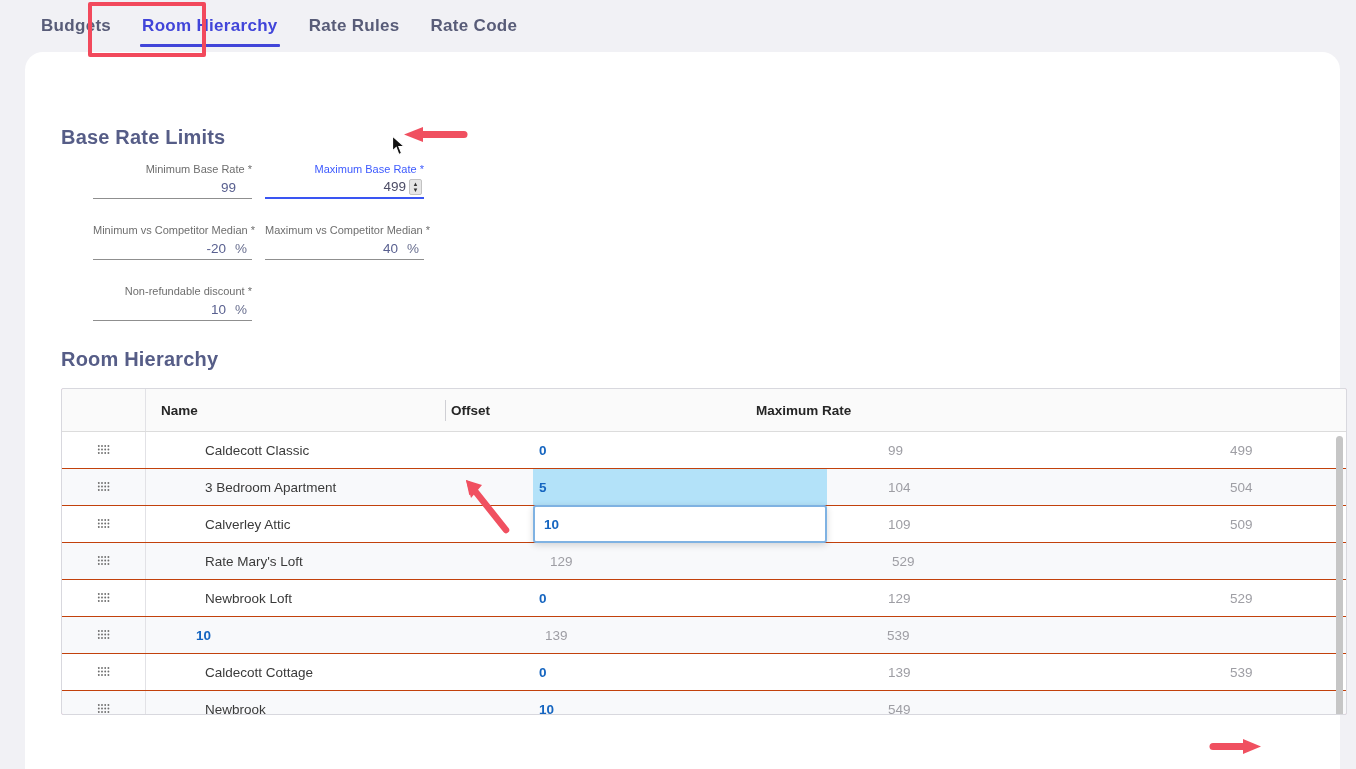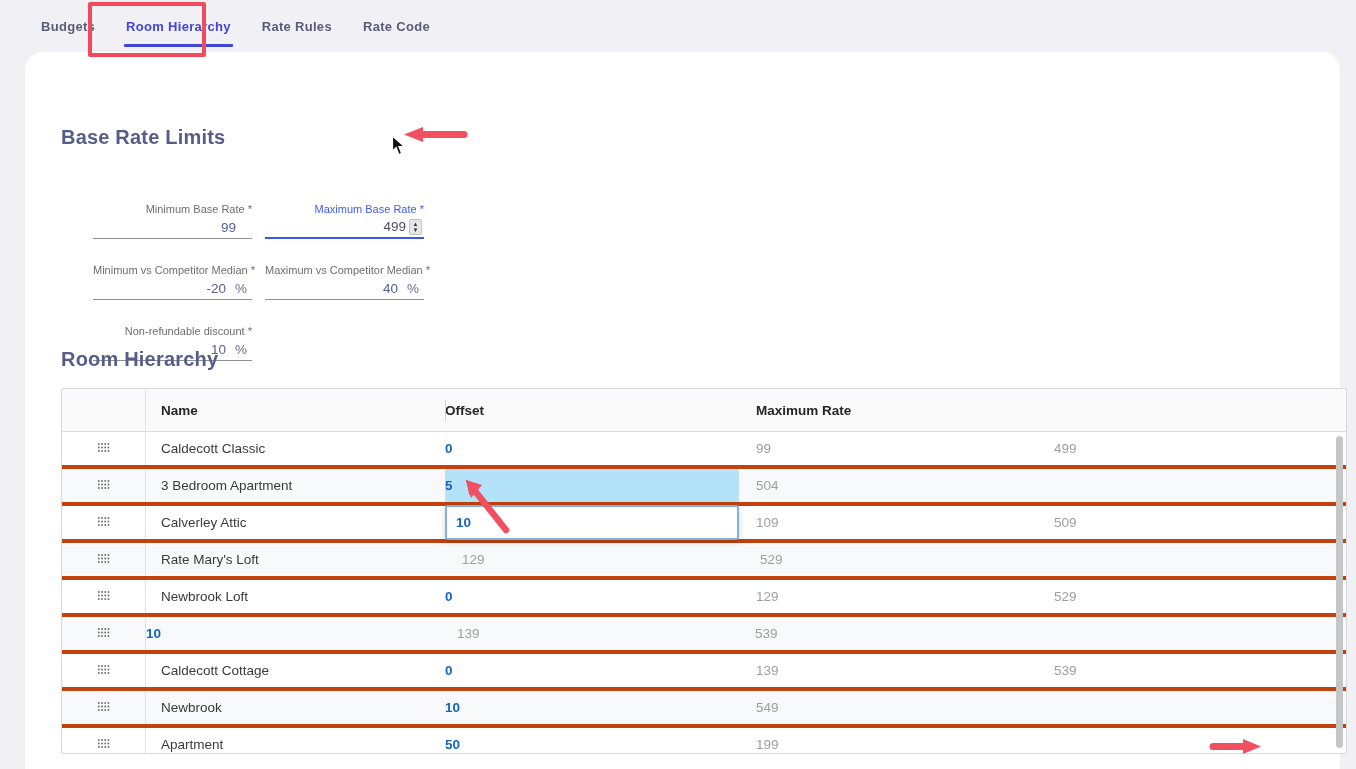--- a/index.html
+++ b/index.html
@@ -15,21 +15,21 @@
   .stage { position:absolute; inset:0; width:1356px; height:769px; }
 
   
   .tabbar {
     position:absolute; top:0; left:0; right:0; height:52px;
     background:#f1f1f5; display:flex; align-items:center;
     padding-left:35px; gap:19px;
   }
   .tab {
     position:relative; height:100%; display:flex; align-items:center;
-    padding:0 6px; font-size:13px; letter-spacing:.3px; font-weight:600;
+    padding:0 6px; font-size:17px; letter-spacing:.3px; font-weight:600;
     color:#585c78; cursor:pointer; white-space:nowrap;
   }
   .tab.active { color:#4145d9; }
   .tab.active::after {
     content:""; position:absolute; left:4px; right:4px; bottom:5px;
     height:3px; background:#4145d9; border-radius:1px;
   }
   .annotation-rect {
     position:absolute; left:88px; top:2px; width:118px; height:55px;
     border:4px solid #f2495c; border-radius:2px; pointer-events:none; z-index:40;
@@ -40,21 +40,21 @@
     position:absolute; left:25px; top:52px; width:1315px; height:717px;
     background:#ffffff; border-radius:18px 18px 0 0;
   }
   .section-title {
     position:absolute; font-size:20px; font-weight:700; color:#565d87; letter-spacing:.2px;
   }
   #title-base-rate { left:36px; top:74px; }
   #title-room-hierarchy { left:36px; top:296px; }
 
   
-  .field { position:absolute; width:159px;margin-top:40px; }
+  .field { position:absolute; width:159px; }
   .field .flabel {
     font-size:11px; color:#6e6e6e; text-align:right; height:14px; line-height:14px;
     white-space:nowrap;
   }
   .field .control {
     display:flex; align-items:center; justify-content:flex-end;
     height:23px; border-bottom:1px solid #8f8f8f;
     font-size:13.5px; color:#596090; padding-right:2px;
   }
   .field .fvalue { text-align:right; }
@@ -70,39 +70,40 @@
     font-size:6px; line-height:6px; color:#333; letter-spacing:0;
   }
   #field-min-base { left:68px; top:110px; }
   #field-max-base { left:240px; top:110px; }
   #field-min-comp { left:68px; top:171px; }
   #field-max-comp { left:240px; top:171px; }
   #field-nonref   { left:68px; top:232px; }
 
   
   .table {
-    position:absolute; left:36px; top:336px; width:1286px; height:366px;
+    position:absolute; left:36px; top:336px; width:1286px; height:327px;
     border:1px solid #d8d8de; border-radius:2px; overflow:hidden; background:#f9a8d4;
   }
   .thead {
     display:flex; height:43px; background:#fafafa; border-bottom:1px solid #dcdcdc;
     align-items:center; font-weight:700; font-size:13.5px; color:#262626;
   }
   .cell { height:100%; display:flex; align-items:center; }
   .c-drag   { width:84px;  justify-content:center; border-right:1px solid #e2e2e6; }
   .c-name   { width:299px; padding-left:15px; }
-  .c-offset { width:294px; padding-left:0; position:relative; }
+  .c-offset { width:294px; padding-left:6px; position:relative; }
   .c-min    { width:298px; padding-left:17px; }
   .c-max    { flex:1;      padding-left:17px; }
   .thead .c-offset::before {
     content:""; position:absolute; left:0; top:11px; height:21px; width:1px; background:#cfcfd4;
   }
   .trow {
-    display:flex; height:37px; background:#fff; border-bottom:4px solid #c2410c;
+    display:flex; height:37px; background:#fff; border-bottom:1px solid #c2410c;
     font-size:13.5px;
+    gap:44px;
   }
   .trow.alt { background:#f8f9fb; }
   .trow .nm { color:#3a3a3a; }
   .trow .off { color:#1565c0; font-weight:600; }
   .trow .mn, .trow .mx { color:#9e9ea4; }
   .c-offset.selected { background:#b3e2f9; }
   .c-offset.editing { padding-left:0; }
   .off-box {
     position:absolute; left:0; right:0; top:-1px; bottom:-1px;
     background:#fff; border:2px solid #7fb2e2; border-radius:3px;
@@ -232,20 +233,23 @@
                   <circle cx="5" cy="9" r="0.95" fill="#6f6f6f"></circle>
                   <circle cx="8.2" cy="9" r="0.95" fill="#6f6f6f"></circle>
                   <circle cx="11.4" cy="9" r="0.95" fill="#6f6f6f"></circle>
                 </svg></span>
             </div>
             <div class="cell c-name">
               <span class="nm">3 Bedroom Apartment</span>
             </div>
             <div class="cell c-offset selected">
               <span class="off">5</span>
+            </div>
+            <div class="cell c-min">
+              <span class="mn">104</span>
             </div>
             <div class="cell c-max">
               <span class="mx">504</span>
             </div>
           </div>
           <div class="trow">
             <div class="cell c-drag">
               <span><svg class="drag-icon" viewBox="0 0 13 11">
                   <circle cx="1.8" cy="2" r="0.95" fill="#6f6f6f"></circle>
                   <circle cx="5" cy="2" r="0.95" fill="#6f6f6f"></circle>

